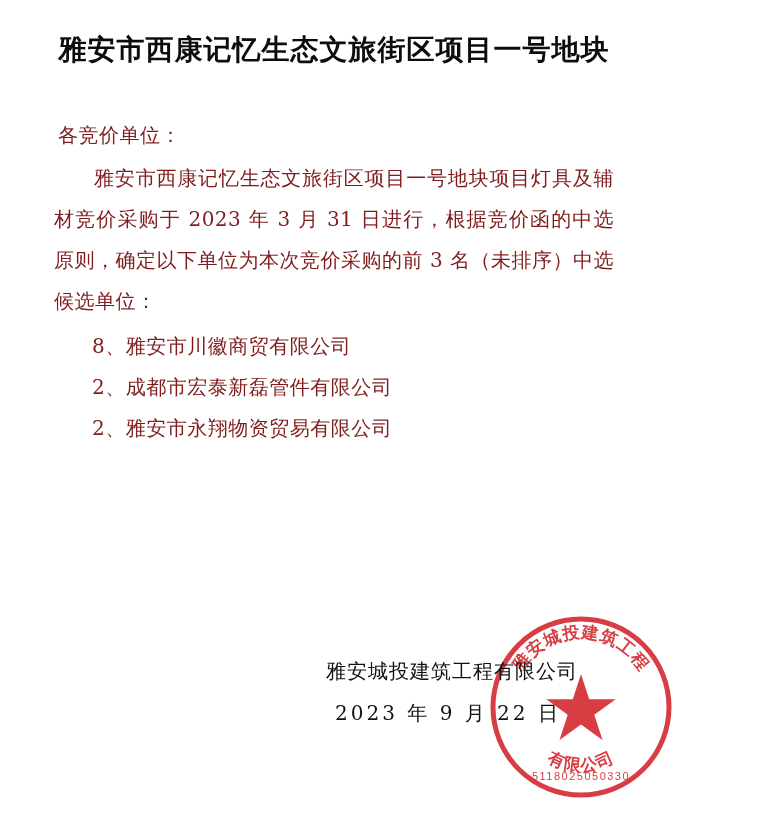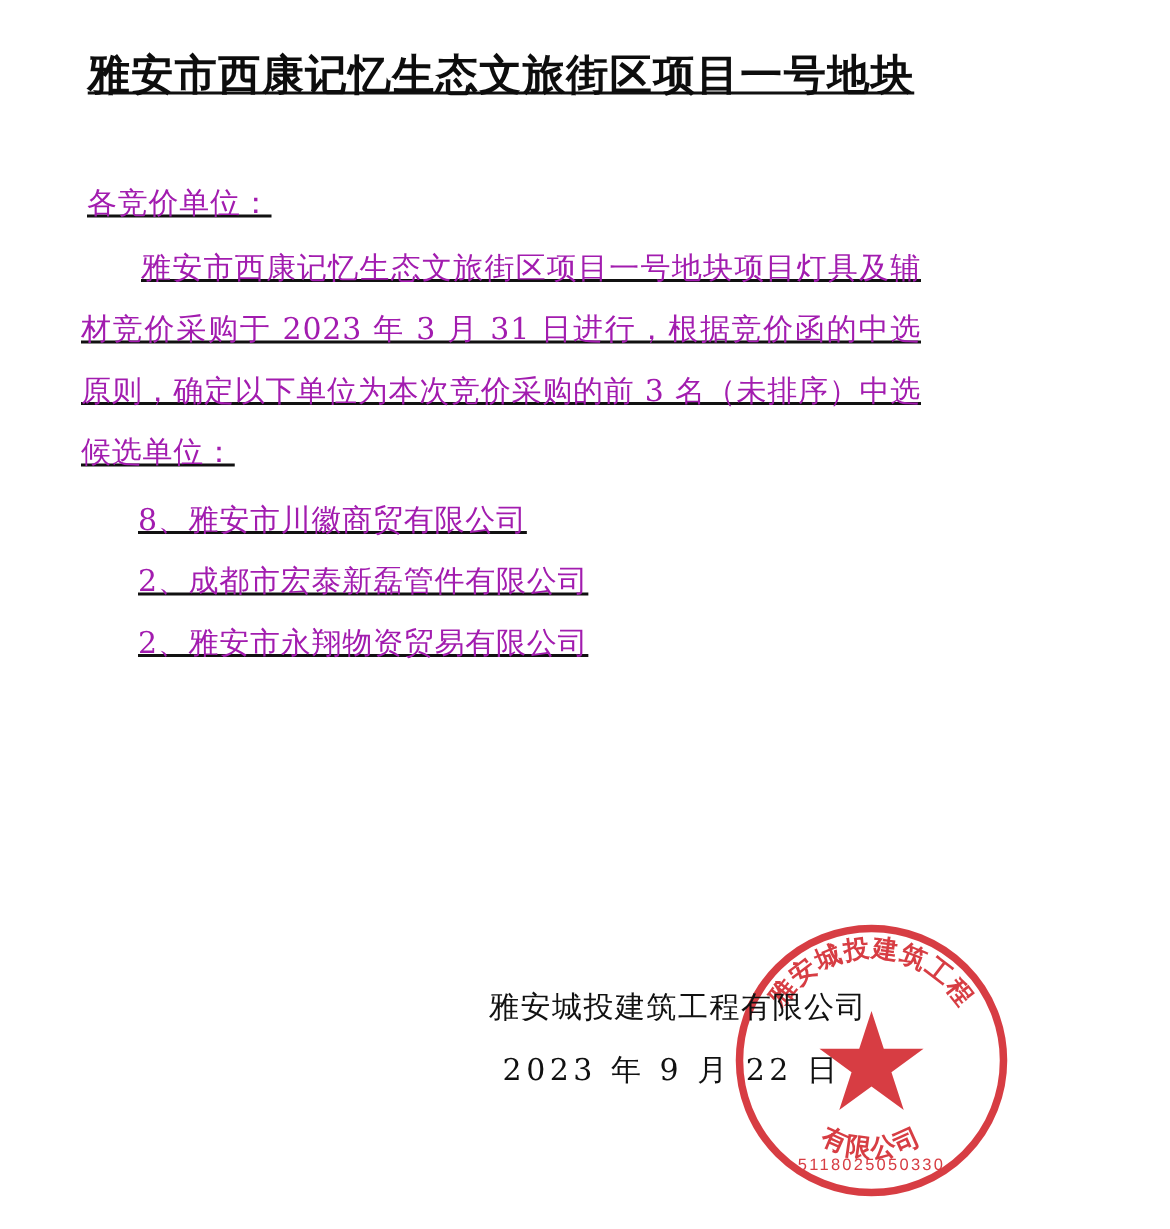--- a/index.html
+++ b/index.html
@@ -14,40 +14,39 @@
     font-family: "DejaVu Serif", "Liberation Serif", serif;
     color: #111111;
     position: relative;
   }
   .page {
     position: relative;
     width: 668px;
     height: 819px;
     box-sizing: border-box;
     padding: 0 52px;
-    text-decoration: underline;
   }
   .doc-title {
     text-align: center;
     font-size: 28px;
     font-weight: bold;
     line-height: 1.55;
     letter-spacing: 1px;
     margin: 0;
     padding-top: 28px;
     color: #0d0d0d;
   }
   .title-line {
     display: block;
   }
   .body-block {
     margin-top: 44px;
     font-size: 20px;
     line-height: 2.05;
-    color: #a21caf;
+    color: #7f1d1d;
     letter-spacing: 0.5px;
   }
   .salutation {
     margin: 0 0 2px 0;
     padding-left: 6px;
   }
   .para {
     margin: 0;
     text-align: justify;
     text-justify: inter-ideograph;

